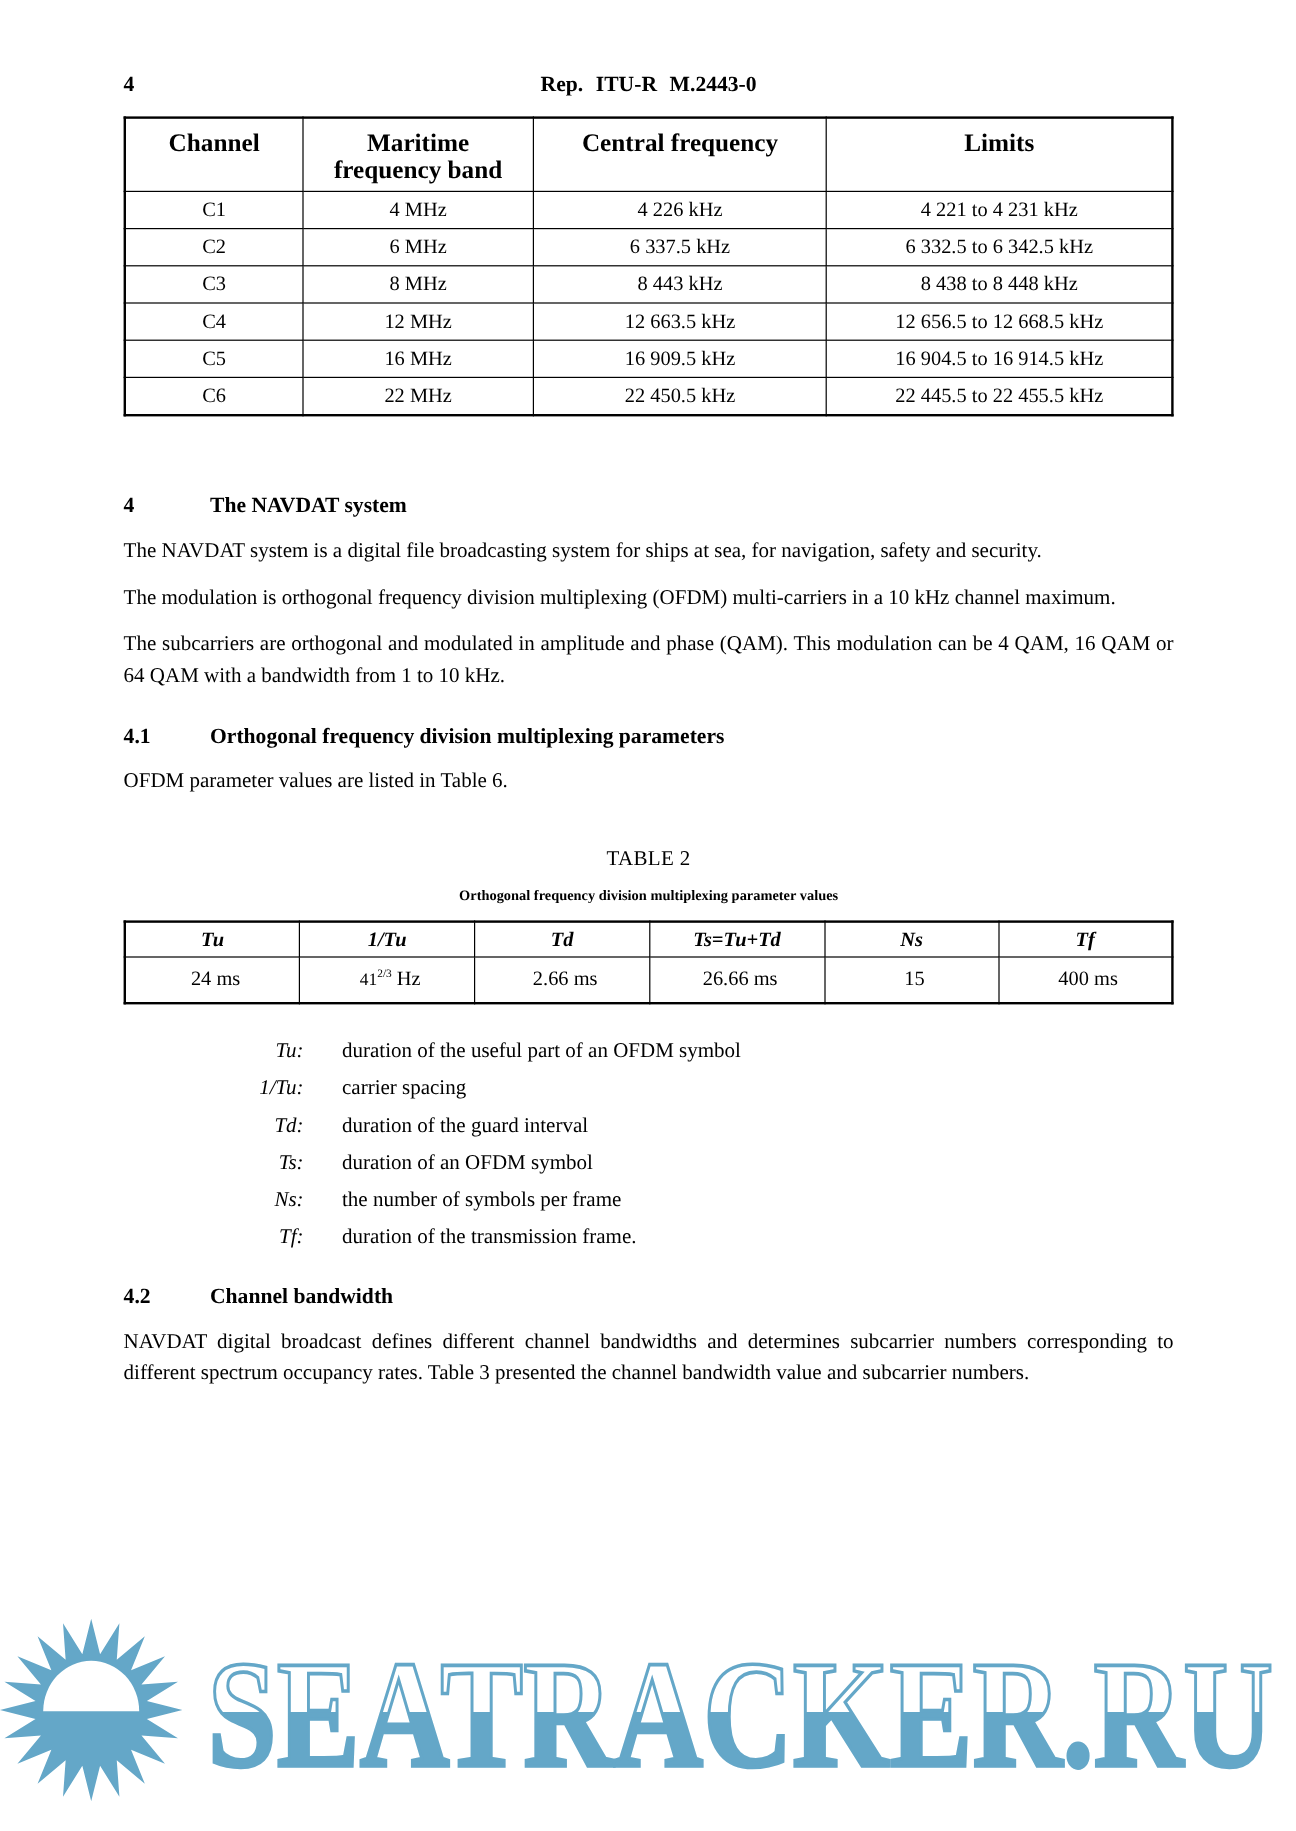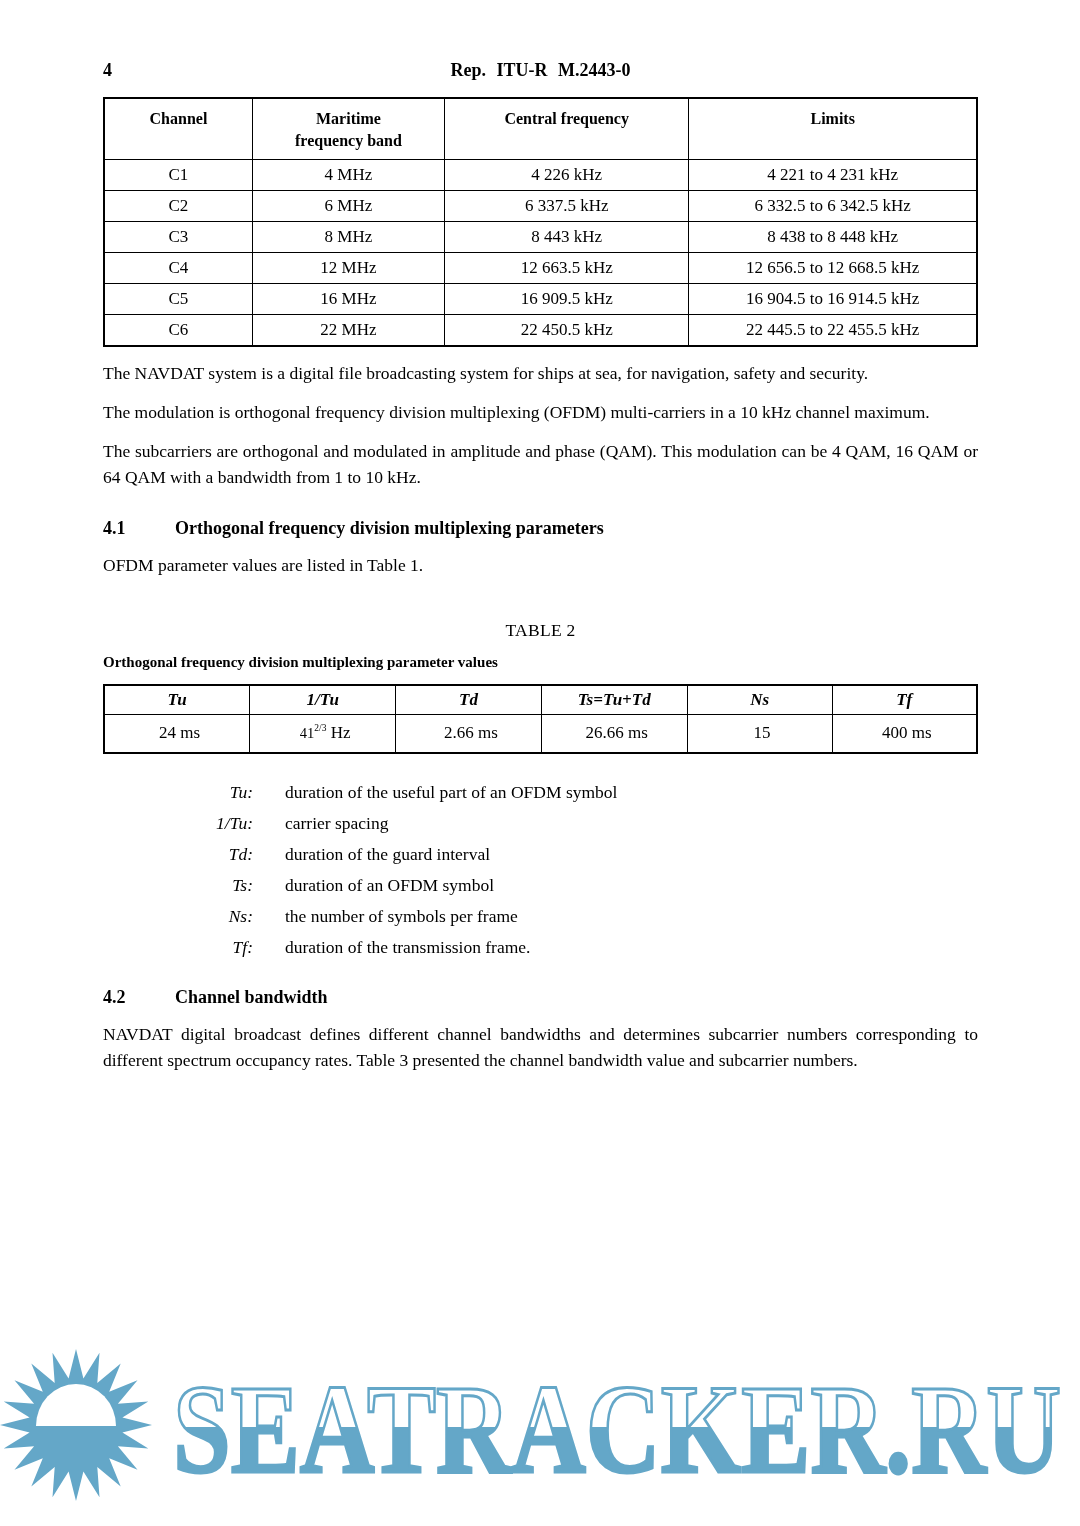--- a/index.html
+++ b/index.html
@@ -14,27 +14,27 @@
   }
   .page { padding: 60px 102px 0 103px; position: relative; }
 
   
   .page-header { position: relative; height: 24px; }
   .page-num { position: absolute; left: 0; top: 0; font-weight: bold; font-size: 18px; }
   .doc-title { display: block; text-align: center; font-weight: bold; font-size: 18px; word-spacing: 6px; }
 
   
   .table-label { text-align: center; font-size: 17.5px; margin-top: 48px; letter-spacing: 0.3px; }
-  .table-title { font-size: 15px; font-weight: bold; margin-top: 13px; }
+  .table-title { text-align: center; font-size: 12px; font-weight: bold; margin-top: 13px; }
 
   
   table { border-collapse: collapse; width: 100%; font-size: 17px; }
   .t1 { margin-top: 13px; border: 2px solid #000; }
   .t1 th, .t1 td { border: 1px solid #000; text-align: center; }
-  .t1 th { padding: 9px 6px 7px; vertical-align: top; font-size: 16px; white-space: pre-line; line-height: 22px; }
+  .t1 th { padding: 9px 6px 7px; vertical-align: top; font-size: 21px; white-space: pre-line; line-height: 22px; }
   .t1 td { padding: 5px 4px; }
   .t2 { margin-top: 13px; border: 2px solid #000; }
   .t2 th { border: 1px solid #000; font-weight: bold; font-style: italic; text-align: center; padding: 4px 4px; font-size: 17px; font-family: Liberation Serif, serif; }
   .t2 td { border: 1px solid #000; text-align: center; padding: 8px 4px 9px 9px; font-size: 17px; }
   .t2 td .small-base { font-size: 14.5px; }
   .t2 td sup { font-size: 9.5px; vertical-align: super; line-height: 0; }
 
   
   .sect-heading { font-weight: bold; font-size: 18px; margin-top: 64px; }
   .sect-heading.sub { margin-top: 28px; }
@@ -113,28 +113,31 @@
       </tr>
       <tr>
         <td>C6</td>
         <td>22 MHz</td>
         <td>22 450.5 kHz</td>
         <td>22 445.5 to 22 455.5 kHz</td>
       </tr>
     </tbody>
   </table>
 
+  <div class="sect-heading">
+    <span class="sect-num">4</span><span>The NAVDAT system</span>
+  </div>
   <p class="para">The NAVDAT system is a digital file broadcasting system for ships at sea, for navigation, safety and security.</p>
   <p class="para">The modulation is orthogonal frequency division multiplexing (OFDM) multi-carriers in a 10 kHz channel maximum.</p>
   <p class="para">The subcarriers are orthogonal and modulated in amplitude and phase (QAM). This modulation can be 4 QAM, 16 QAM or 64 QAM with a bandwidth from 1 to 10 kHz.</p>
 
   <div class="sect-heading sub">
     <span class="sect-num">4.1</span><span>Orthogonal frequency division multiplexing parameters</span>
   </div>
-  <p class="para">OFDM parameter values are listed in Table 1.</p>
+  <p class="para">OFDM parameter values are listed in Table 6.</p>
 
   <div class="table-label" style="margin-top:42px;">TABLE 2</div>
   <div class="table-title">Orthogonal frequency division multiplexing parameter values</div>
 
   <table class="t2">
     <colgroup>
       <col style="width:16.7%">
         <col style="width:16.7%">
         <col style="width:16.7%">
         <col style="width:16.7%">

